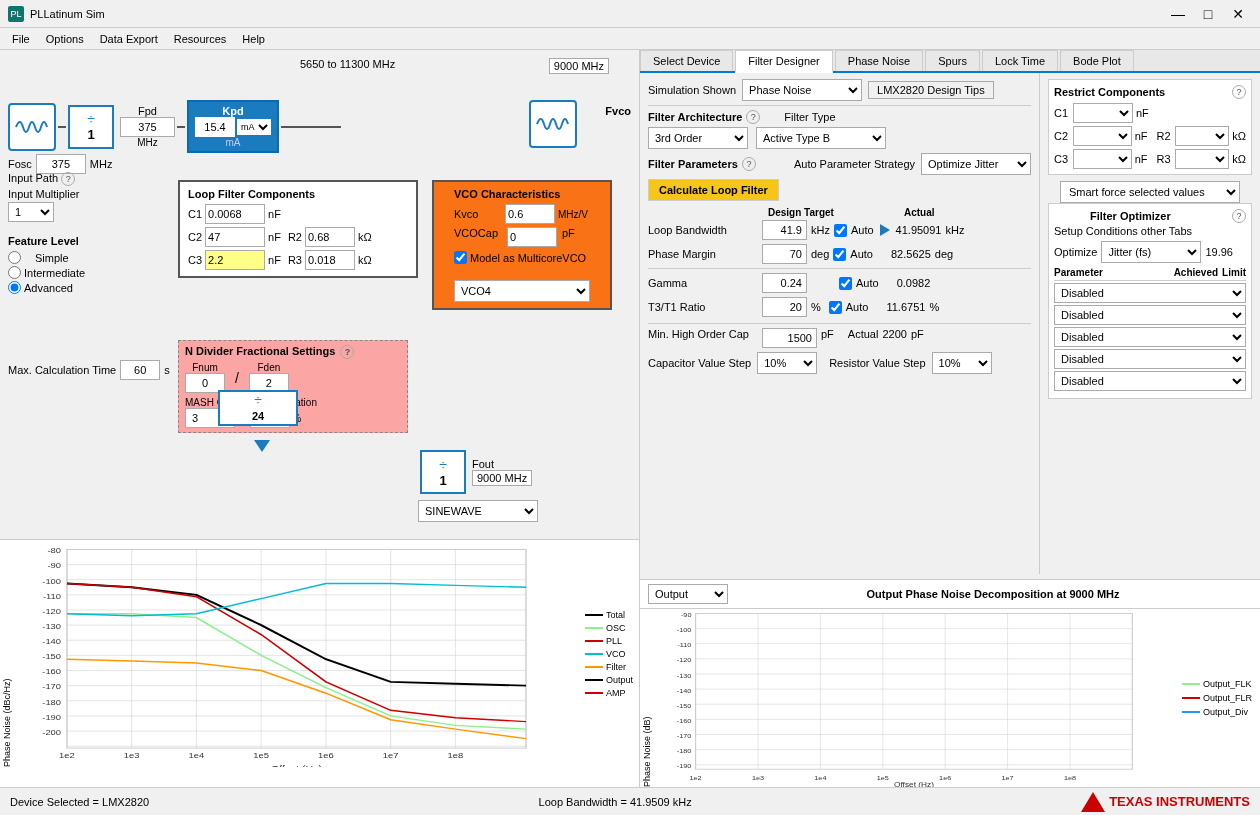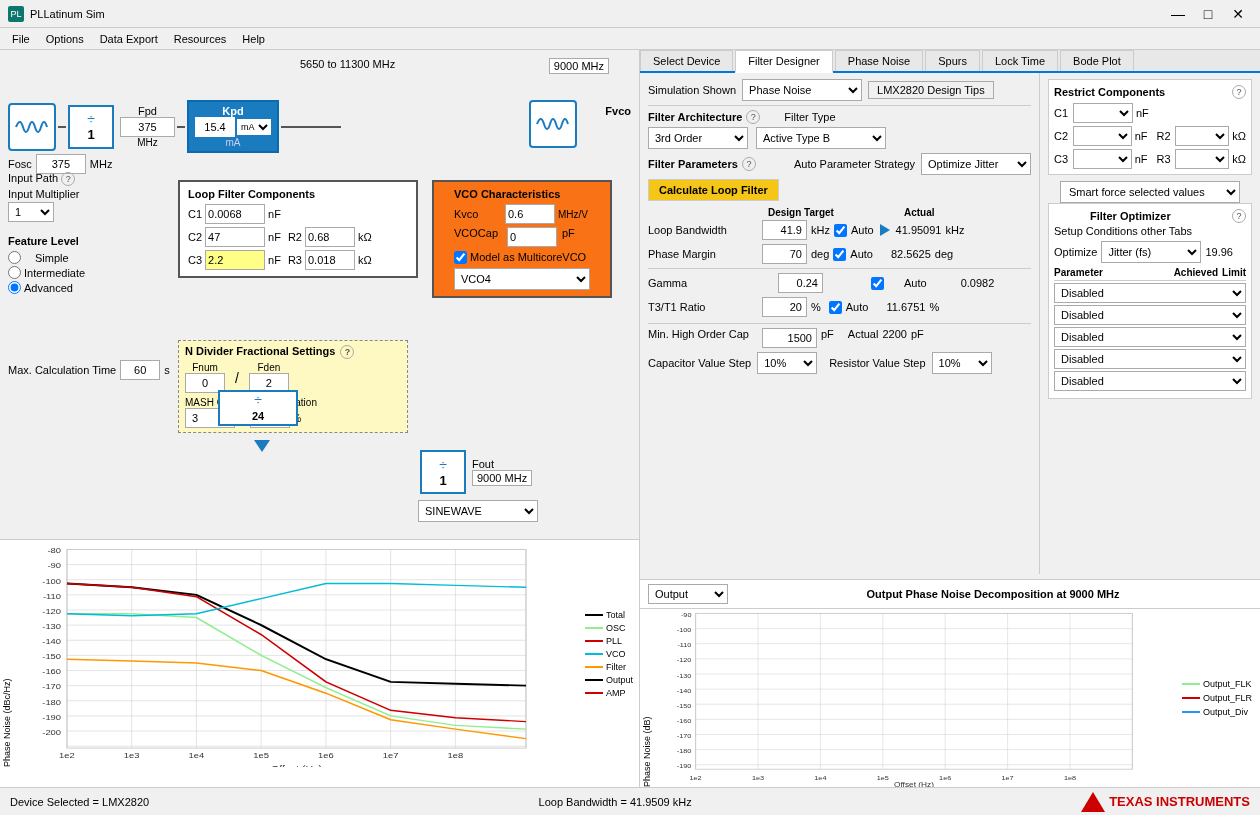--- a/index.html
+++ b/index.html
@@ -178,37 +178,37 @@
             <div style="display: flex; align-items: center; gap: 3px; margin-bottom: 3px;">
               <span style="font-size: 11px; width: 48px;">Kvco</span>
               <input type="text" style="width: 50px; font-size: 11px; border: 1px solid rgb(170, 170, 170); padding: 1px 2px;" value="0.6">
               <span style="font-size: 10px;">MHz/V</span>
             </div>
             <div style="display: flex; gap: 5px; margin-bottom: 4px;">
               <span style="font-size: 11px; width: 48px;">VCOCap</span>
               <input type="text" style="width: 50px; font-size: 11px; border: 1px solid rgb(170, 170, 170); padding: 1px 2px;" value="0">
               <span style="font-size: 11px;">pF</span>
             </div>
-            <div style="display: flex; align-items: flex-start; gap: 3px; margin-bottom: 4px;">
+            <div style="display: flex; align-items: center; gap: 3px; margin-bottom: 16px;">
               <input type="checkbox" checked="" style="">
               <span style="font-size: 11px;">Model as MulticoreVCO</span>
             </div>
             <select style="width: 100%; font-size: 11px; height: 22px;">
               <option>VCO4</option>
             </select>
           </div>
 
           <div style="position: absolute; top: 50px; right: 62px; width: 48px; height: 48px; border: 2px solid #1a7cbf; border-radius: 4px; background: white; display: flex; align-items: center; justify-content: center;">
             <svg width="36" height="24" viewBox="0 0 36 24">
               <path d="M2,12 Q6,2 9,12 Q12,22 15,12 Q18,2 21,12 Q24,22 27,12 Q30,2 33,12" stroke="#1a7cbf" fill="none" stroke-width="2"></path>
             </svg>
           </div>
           <div style="position: absolute; top: 55px; right: 8px; font-size: 11px; font-weight: bold;">Fvco</div>
 
-          <div style="position: absolute; top: 290px; left: 178px; border: 1px dashed #888; padding: 4px 6px; background: #fef9c3; width: 230px;">
+          <div style="position: absolute; top: 290px; left: 178px; border: 1px dashed #888; padding: 4px 6px; background: #fca5a5; width: 230px;">
             <div style="font-size: 11px; font-weight: bold; margin-bottom: 3px;">
               <span>N Divider Fractional Settings</span>
               <span class="info-icon" style="margin-left: 2px;">?</span>
             </div>
             <div style="display: flex; gap: 10px; align-items: center; margin-bottom: 4px;">
               <div style="display: flex; flex-direction: column; align-items: center;">
                 <span style="font-size: 10px;">Fnum</span>
                 <input type="text" style="width: 40px; font-size: 11px; border: 1px solid rgb(170, 170, 170); text-align: center;" value="0">
               </div>
               <span style="font-size: 14px;">/</span>
@@ -473,21 +473,21 @@
               <input type="text" style="width: 45px; font-size: 11px; border: 1px solid rgb(170, 170, 170); text-align: right;" value="70">
               <span style="font-size: 11px;">deg</span>
               <input type="checkbox" checked="" style="">
               <span style="font-size: 11px;">Auto</span>
               <span style="font-size: 11px; margin-left: 14px;">82.5625</span>
               <span style="font-size: 11px;">deg</span>
             </div>
 
             <hr>
 
-            <div style="display: flex; align-items: center; gap: 20px; margin-bottom: 4px;">
+            <div style="display: flex; align-items: center; gap: 4px; margin-bottom: 4px;">
               <span style="font-size: 11px; width: 110px;">Gamma</span>
               <input type="text" style="width: 45px; font-size: 11px; border: 1px solid rgb(170, 170, 170); text-align: right;" value="0.24">
               <input type="checkbox" checked="" style="margin-left: 28px;">
               <span style="font-size: 11px;">Auto</span>
               <span style="font-size: 11px; margin-left: 14px;">0.0982</span>
             </div>
 
             <div style="display: flex; align-items: center; gap: 4px; margin-bottom: 6px;">
               <span style="font-size: 11px; width: 110px;">T3/T1 Ratio</span>
               <input type="text" style="width: 45px; font-size: 11px; border: 1px solid rgb(170, 170, 170); text-align: right;" value="20">

